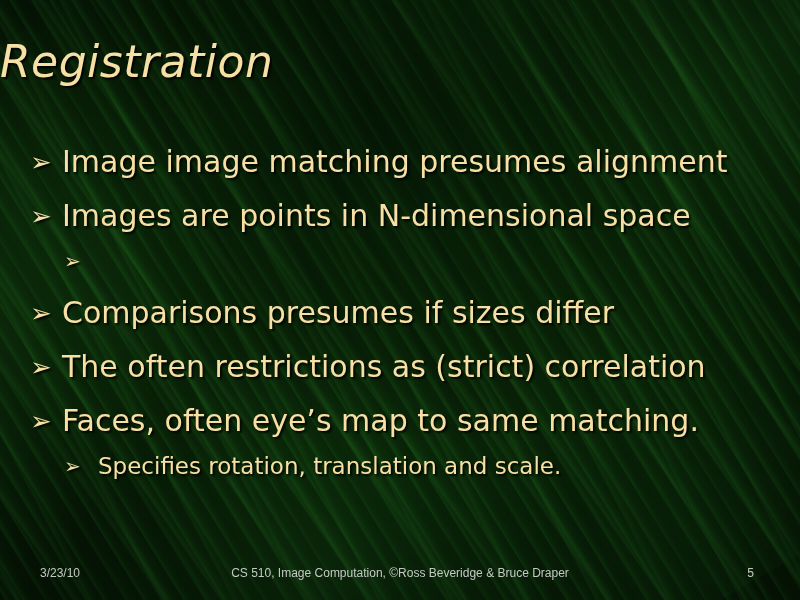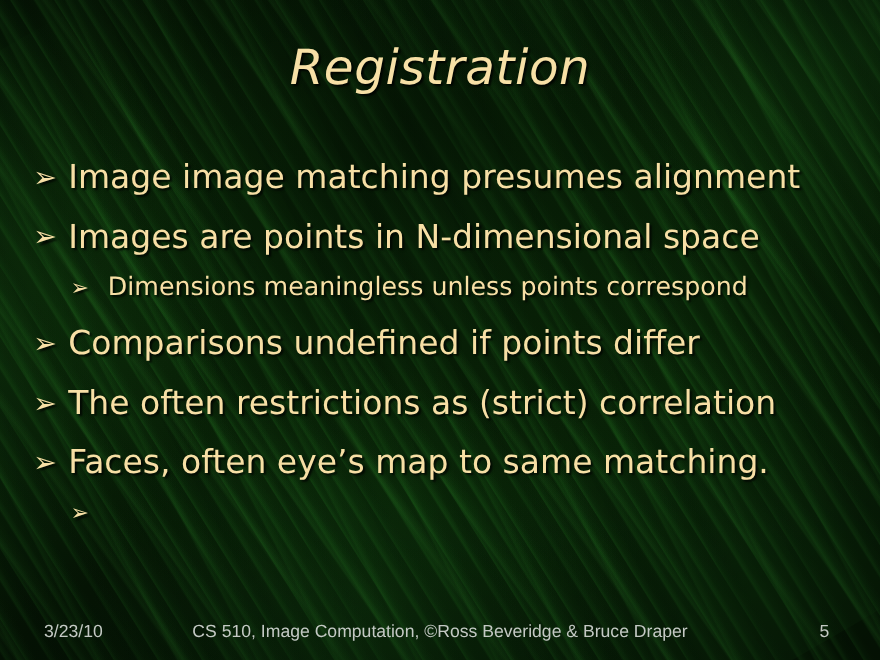--- a/index.html
+++ b/index.html
@@ -111,21 +111,20 @@
   .content {
     position: absolute;
     inset: 0;
   }
 
   .title {
     position: absolute;
     top: 38px;
     left: 0;
     width: 800px;
-    text-align: center;
     font-family: "DejaVu Sans", sans-serif;
     font-style: italic;
     font-size: 44px;
     font-weight: normal;
     letter-spacing: 0.5px;
     color: #f7e0a6;
     text-shadow: 2px 2px 2px rgba(0,0,0,0.85);
     line-height: 1.1;
   }
 
@@ -180,21 +179,21 @@
   .spacer-sm { height: 6px; }
 
   
   .footer {
     position: absolute;
     left: 0;
     bottom: 14px;
     width: 800px;
     height: 20px;
     color: #c4c9c4;
-    font-size: 16px;
+    font-size: 12px;
     font-family: "Liberation Sans", sans-serif;
   }
   .footer-date {
     position: absolute;
     left: 40px;
     top: 0;
   }
   .footer-center {
     position: absolute;
     left: 0;
@@ -231,42 +230,42 @@
         <span class="btext">Image image matching presumes alignment</span>
       </div>
 
       <div class="bullet-row level-1">
         <span class="marker">➢</span>
         <span class="btext">Images are points in N-dimensional space</span>
       </div>
 
       <div class="bullet-row level-2">
         <span class="marker">➢</span>
-        <span class="btext">Dimensions meaningless unless points correspond</span>
       </div>
 
       <div class="spacer-sm"></div>
 
       <div class="bullet-row level-1">
         <span class="marker">➢</span>
-        <span class="btext">Comparisons undefined if points differ</span>
+        <span class="btext">Comparisons presumes if sizes differ</span>
       </div>
 
       <div class="bullet-row level-1">
         <span class="marker">➢</span>
         <span class="btext">The often restrictions as (strict) correlation</span>
       </div>
 
       <div class="bullet-row level-1">
         <span class="marker">➢</span>
         <span class="btext">Faces, often eye’s map to same matching.</span>
       </div>
 
       <div class="bullet-row level-2">
         <span class="marker">➢</span>
+        <span class="btext">Specifies rotation, translation and scale.</span>
       </div>
 
     </div>
 
     <div class="footer">
       <span class="footer-date">3/23/10</span>
       <span class="footer-center">CS 510, Image Computation, ©Ross Beveridge &amp; Bruce Draper</span>
       <span class="footer-page">5</span>
     </div>
 

